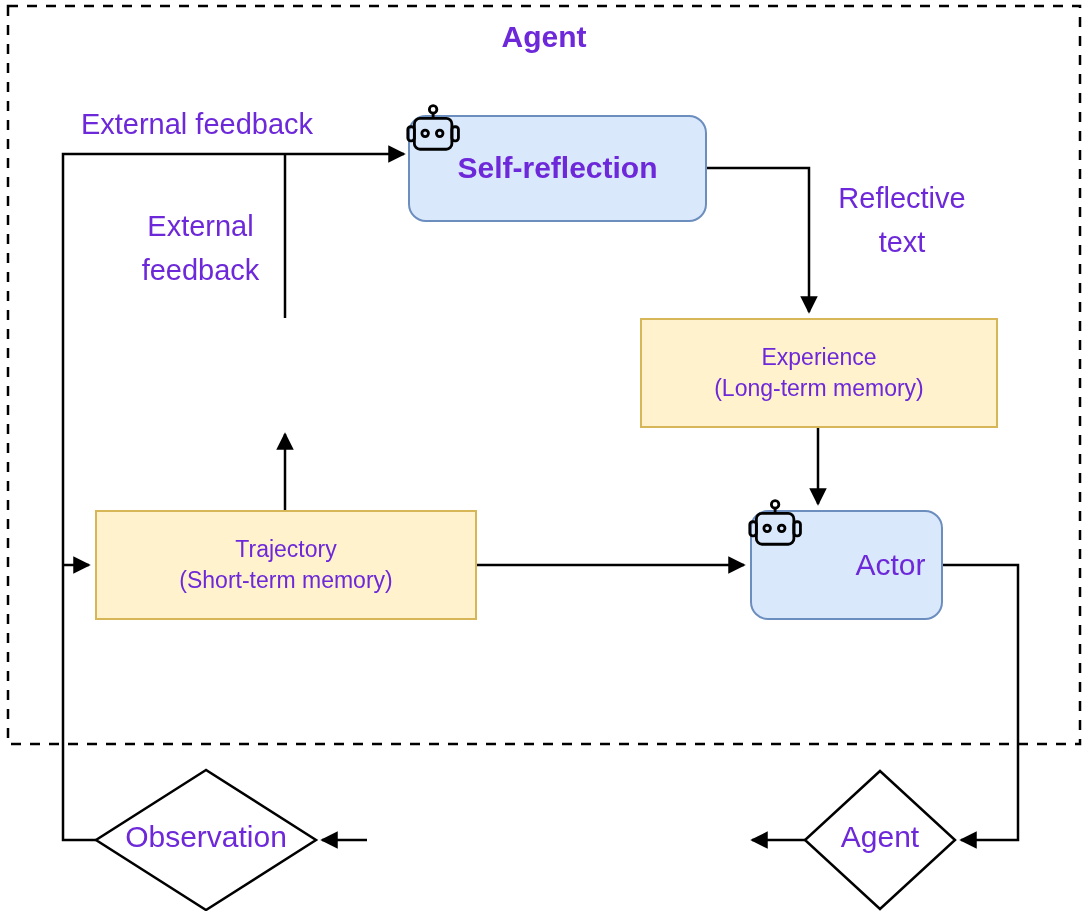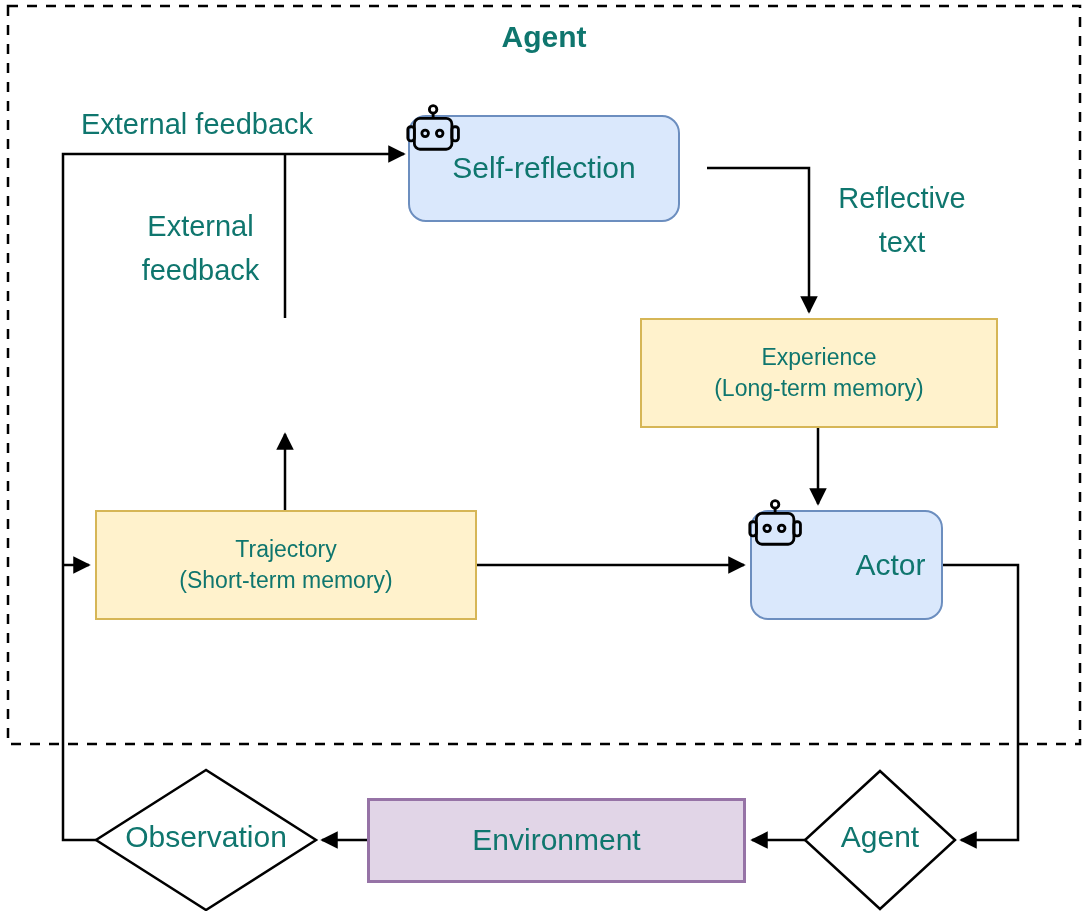--- a/index.html
+++ b/index.html
@@ -1,18 +1,18 @@
 <!DOCTYPE html>
 <html><head>
 <meta charset="utf-8">
 <style>
   html,body{margin:0;padding:0;background:#fff;}
   #canvas{
     position:relative;width:1092px;height:911px;background:#ffffff;
-    font-family:"Liberation Sans", sans-serif;color:#0f766e;overflow:hidden;
+    font-family:"Liberation Sans", sans-serif;color:#6d28d9;overflow:hidden;
   }
   #wires{position:absolute;left:0;top:0;width:1092px;height:911px;}
   .node{position:absolute;box-sizing:border-box;display:flex;align-items:center;justify-content:center;text-align:center;}
   .node-blue{background:#dae8fc;border:2px solid #6c8ebf;border-radius:18px;}
   .node-yellow{background:#fff2cc;border:2px solid #d6b656;}
   .node-purple{background:#e1d5e7;border:3px solid #9673a6;}
   .node-label{font-size:30px;line-height:1.35;white-space:pre-line;}
   .node-label.sz29{font-size:23px;}
   .robot{position:absolute;left:-5px;top:-15px;width:60px;height:57px;}
   .anno{position:absolute;font-size:29px;line-height:1.5;text-align:center;white-space:pre-line;}
@@ -58,21 +58,21 @@
   </svg>
 
   <div class="title" style="left:444px;top:20px;width:200px;">Agent</div>
 
   <div class="anno" style="left:63px;top:103px;width:268px;">External feedback</div>
   <div class="anno" style="left:118px;top:205px;width:165px;">External
 feedback</div>
   <div class="anno" style="left:822px;top:177px;width:160px;">Reflective
 text</div>
 
-  <div class="node node-blue" style="left:408px;top:115px;width:272px;height:107px;">
+  <div class="node node-blue" style="left:408px;top:115px;width:299px;height:107px;font-weight:bold;">
     <svg class="robot" viewBox="0 0 64 58" xmlns="http://www.w3.org/2000/svg">
       <line x1="30" y1="16" x2="30" y2="10" stroke="#000" stroke-width="3"></line>
       <circle cx="30" cy="6.5" r="4" fill="none" stroke="#000" stroke-width="3"></circle>
       <rect x="10" y="16" width="40" height="33" rx="6" fill="none" stroke="#000" stroke-width="3"></rect>
       <rect x="3" y="25" width="7" height="15" rx="3" fill="none" stroke="#000" stroke-width="3"></rect>
       <rect x="50" y="25" width="7" height="15" rx="3" fill="none" stroke="#000" stroke-width="3"></rect>
       <circle cx="21.5" cy="32" r="3.5" fill="none" stroke="#000" stroke-width="3"></circle>
       <circle cx="37" cy="32" r="3.5" fill="none" stroke="#000" stroke-width="3"></circle>
     </svg>
     <span class="node-label">Self-reflection</span>
@@ -95,20 +95,17 @@
   <div class="node node-yellow" style="left:640px;top:318px;width:358px;height:110px;">
     <span class="node-label sz29">Experience
 (Long-term memory)</span>
   </div>
 
   <div class="node node-yellow" style="left:95px;top:510px;width:382px;height:110px;">
     <span class="node-label sz29">Trajectory
 (Short-term memory)</span>
   </div>
 
-  <div class="node node-purple" style="left:367px;top:798px;width:379px;height:85px;">
-    <span class="node-label">Environment</span>
-  </div>
 
   <div class="dlabel" style="left:106px;top:820px;width:200px;">Observation</div>
   <div class="dlabel" style="left:805px;top:820px;width:150px;">Agent</div>
 
 </div>
 
 </body></html>

